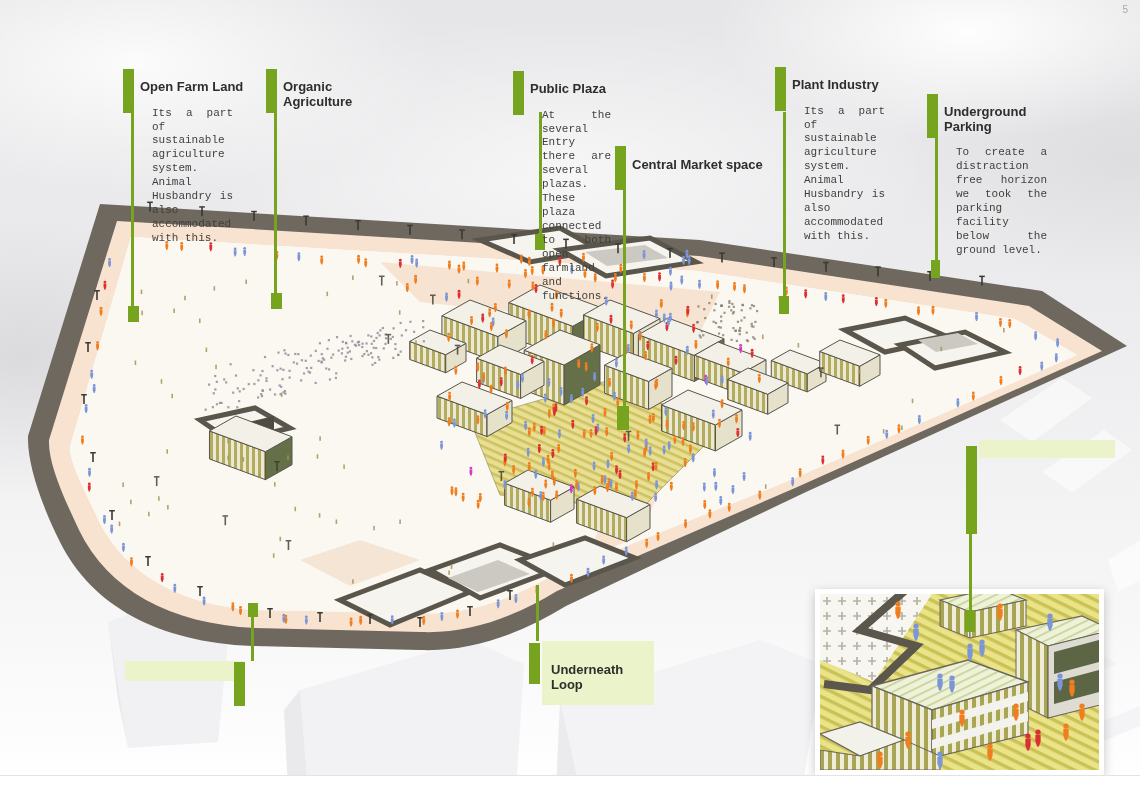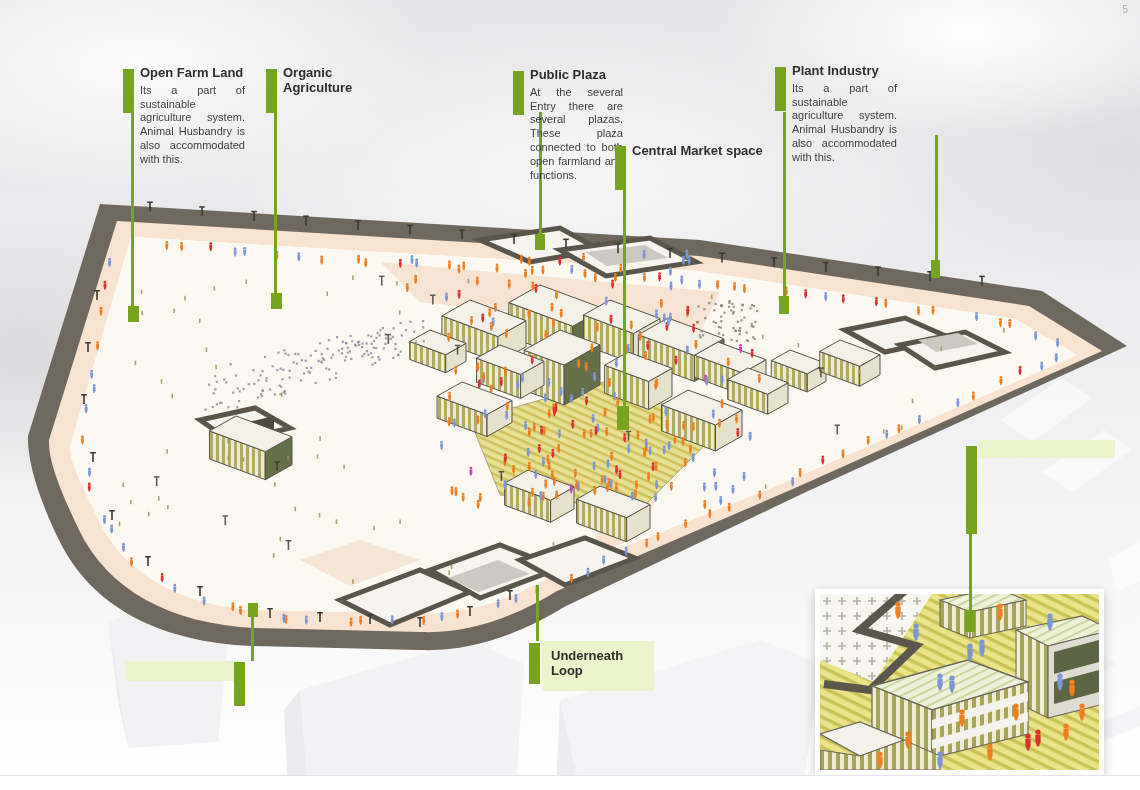--- a/index.html
+++ b/index.html
@@ -16,22 +16,22 @@
   :root{--green:#76a41e;--panel:rgba(233,242,198,.94);--ink:#2f2e2b;--body:#403f3b;}
   .svgwrap{position:absolute;left:0;top:0;z-index:1;}
   .bottom-strip{position:absolute;left:0;bottom:0;width:1140px;height:14px;background:#fff;border-top:1px solid #e3e3e5;z-index:2;}
   .pageno{position:absolute;right:12px;top:4px;font-size:10px;color:#a9a9ac;z-index:6;}
   .inset{position:absolute;left:815px;top:589px;width:279px;height:176px;border:5px solid #ffffff;
     box-shadow:0 3px 10px rgba(0,0,0,.22);background:#efe9b8;z-index:2;}
   
   .ann{position:absolute;z-index:5;}
   .ann .bar{position:absolute;width:11px;background:var(--green);}
   .ann .content{position:relative;}
-  .ann h3{font-size:13px;line-height:1.12;font-weight:bold;color:var(--ink);margin:0 0 3px 0;}
-  .ann p{font-size:11px;line-height:1.27;color:var(--body);margin:0;text-align:justify;}
+  .ann h3{font-size:13px;line-height:1.12;font-weight:bold;color:var(--ink);margin:14px 0 3px 0;}
+  .ann p{font-size:11px;line-height:1.27;color:var(--body);margin:12px;text-align:justify;font-family:Liberation Mono, monospace;}
   .panel{background:var(--panel);}
   .leader{position:absolute;width:3px;background:var(--green);z-index:4;}
   .marker{position:absolute;background:var(--green);z-index:4;}
   
   .a1{left:123px;top:66px;width:122px;} .a1 .bar{left:0;top:3px;height:44px;} .a1 .content{margin-left:17px;}
   .a2{left:266px;top:66px;width:126px;} .a2 .bar{left:0;top:3px;height:44px;} .a2 .content{margin-left:17px;}
   .a3{left:513px;top:68px;width:110px;} .a3 .bar{left:0;top:3px;height:44px;} .a3 .content{margin-left:17px;}
   .a4{left:615px;top:144px;width:160px;} .a4 .bar{left:0;top:2px;height:44px;} .a4 .content{margin-left:17px;white-space:nowrap;}
   .a5{left:775px;top:64px;width:122px;} .a5 .bar{left:0;top:3px;height:44px;} .a5 .content{margin-left:17px;}
   .a6{left:927px;top:91px;width:132px;} .a6 .bar{left:0;top:3px;height:44px;} .a6 .content{margin-left:17px;}
@@ -915,20 +915,27 @@
       <h3>Central Market space</h3>
     </div>
   </div>
   <div class="ann a5">
     <div class="bar"></div>
     <div class="content">
       <h3>Plant Industry</h3>
       <p>Its a part of sustainable agriculture system. Animal Husbandry is also accommodated with this.</p>
     </div>
   </div>
+  <div class="ann a6">
+    <div class="bar"></div>
+    <div class="content">
+      <h3>Underground Parking</h3>
+      <p>To create a distraction free horizon we took the parking facility below the ground level.</p>
+    </div>
+  </div>
   <div class="ann a7 panel">
     <div class="bar"></div>
   </div>
   <div class="ann a8 panel">
     <div class="bar"></div>
   </div>
   <div class="ann a9 panel">
     <div class="bar"></div>
     <div class="content">
       <h3>Underneath Loop</h3>

